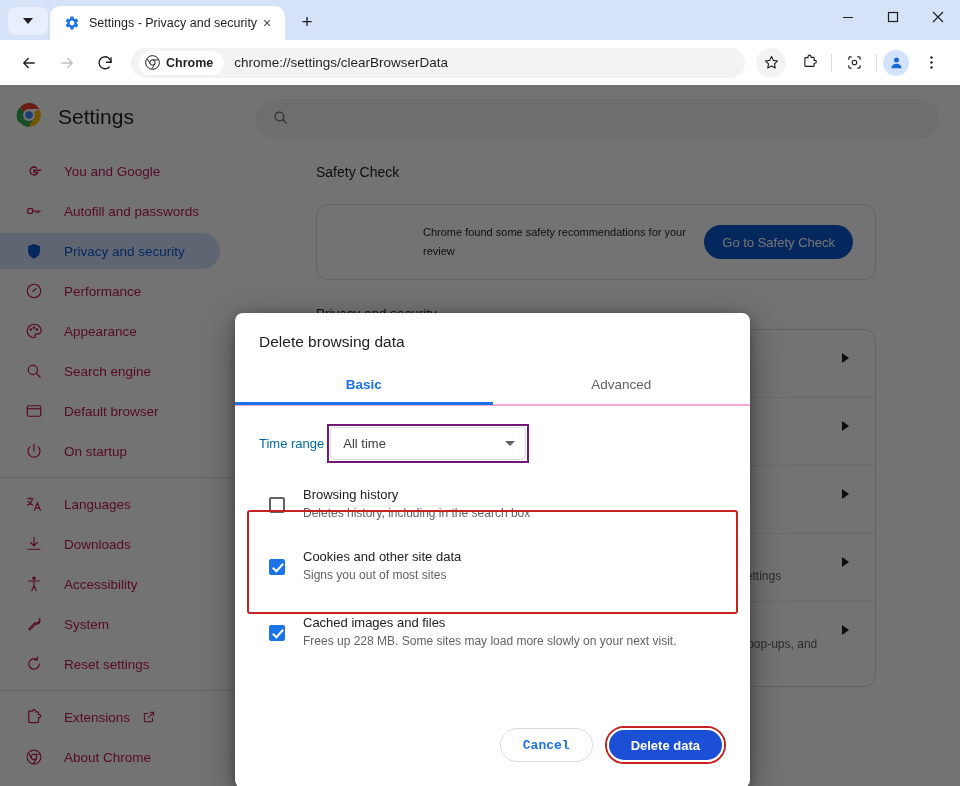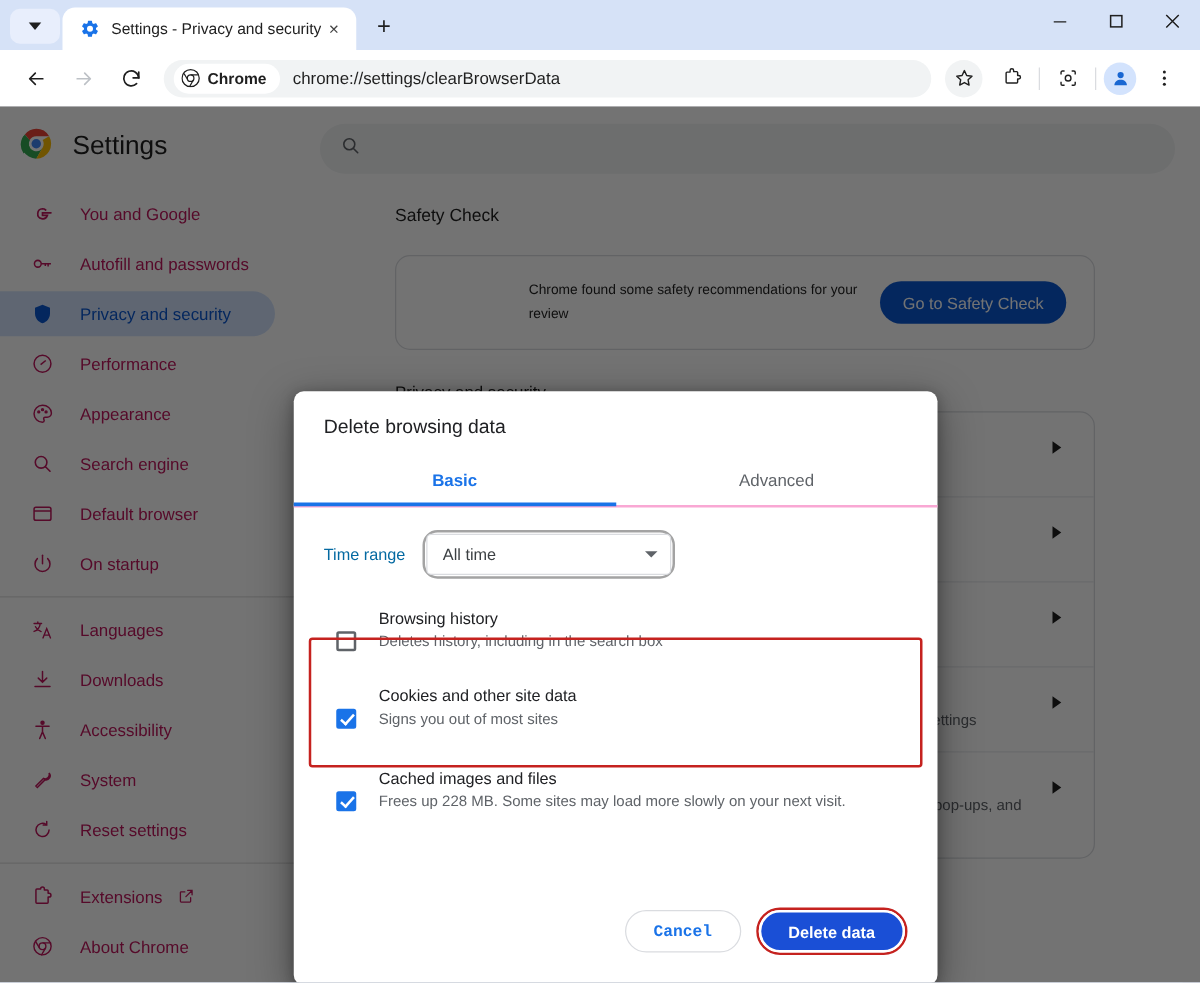--- a/index.html
+++ b/index.html
@@ -289,44 +289,44 @@
     left: 0; bottom: -1px;
     width: 50%; height: 3px;
     background: #1a73e8;
   }
   #timerange-row {
     display: flex; align-items: center;
     padding: 18px 24px 0 24px;
   }
   #timerange-label { font-size: 13px; color: #0369a1; }
   #timerange-select-wrap {
-    margin-left: 14px;
-    border: 2px solid #a3a3a3;
-    border-radius: 12px;
+    margin-left: 3px;
+    border: 2px solid #701a75;
+    border-radius: 0;
     padding: 1px;
   }
   #timerange-select {
     width: 196px; height: 33px;
     border: 1px solid #dadce0;
     border-radius: 4px;
     background: #fff;
     display: flex; align-items: center;
     padding: 0 10px 0 12px;
     cursor: pointer;
   }
   #timerange-value { flex: 1; font-size: 13px; color: #3c4043; }
   .caret {
     width: 0; height: 0;
     border-left: 5px solid transparent;
     border-right: 5px solid transparent;
     border-top: 5px solid #5f6368;
   }
   #options { padding: 14px 24px 0 24px; }
   .opt-row {
-    display: flex; align-items: flex-end;
+    display: flex; align-items: center;
     padding: 10px 0 10px 0;
     cursor: pointer;
   }
   .cbox {
     width: 16px; height: 16px; flex: none;
     margin: 2px 18px 0 10px;
     border: 2px solid #5f6368;
     border-radius: 2px;
     background: #fff;
     position: relative;

